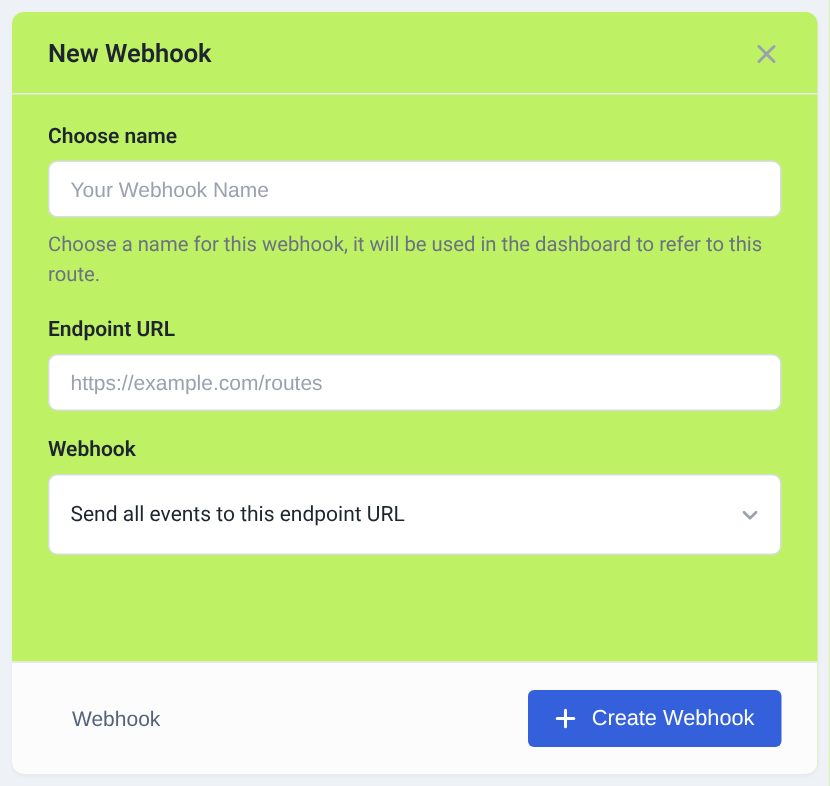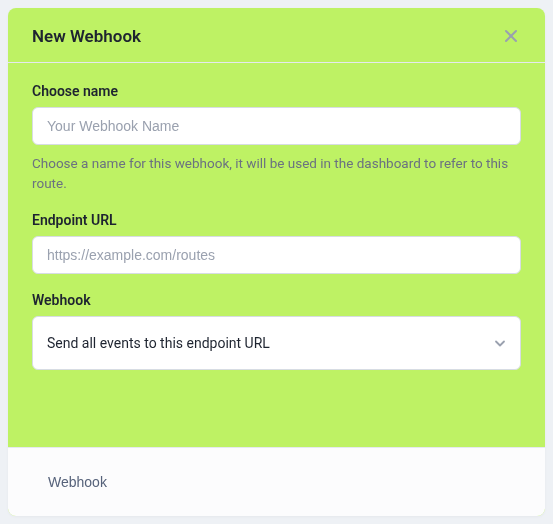--- a/index.html
+++ b/index.html
@@ -170,14 +170,21 @@
         <svg class="chevron" width="14" height="14" viewBox="0 0 14 14" fill="none" stroke="currentColor" stroke-width="1.8" stroke-linecap="round" stroke-linejoin="round">
           <polyline points="3 5.5 7 9.5 11 5.5"></polyline>
         </svg>
       </div>
     </div>
 
   </div>
 
   <div class="modal-footer">
     <button class="btn-cancel">Webhook</button>
+    <button class="btn-primary">
+      <svg width="14" height="14" viewBox="0 0 14 14" fill="none" stroke="currentColor" stroke-width="2" stroke-linecap="round">
+        <line x1="7" y1="1.5" x2="7" y2="12.5"></line>
+        <line x1="1.5" y1="7" x2="12.5" y2="7"></line>
+      </svg>
+      <span>Create Webhook</span>
+    </button>
   </div>
 </div>
 
 </body></html>

